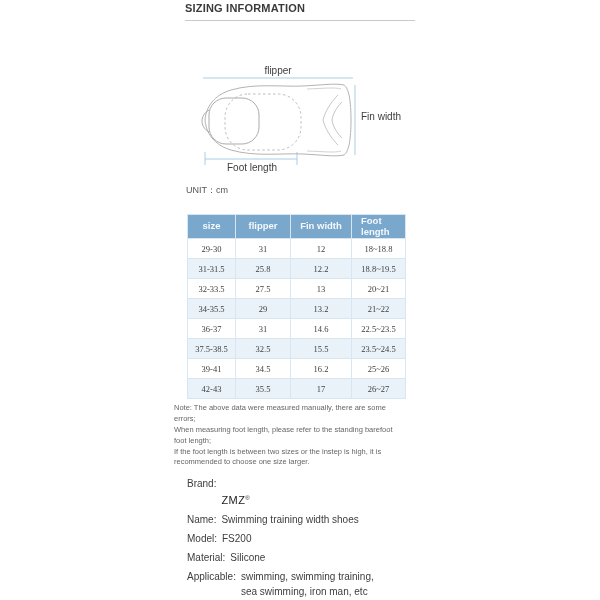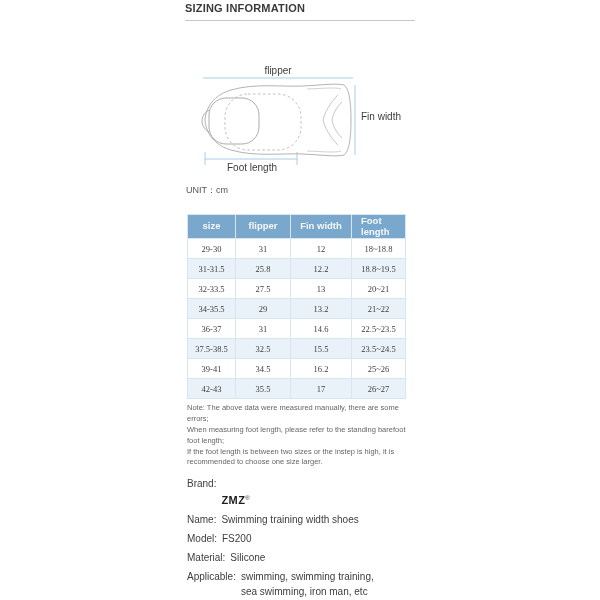--- a/index.html
+++ b/index.html
@@ -34,29 +34,29 @@
     text-align:center;
   }
   .size-table th:last-child { text-align:left; padding-left:9px; }
   .size-table td {
     height:19px; text-align:center; font-size:8.5px; color:#3d3d3d;
     border:1px solid #d8e6f2; padding:0 2px; background:#ffffff;font-family:Liberation Serif, serif;
   }
   .size-table tbody tr:nth-child(even) td { background:#e9f2f9; }
 
   .note {
-    position:absolute; left:187px; top:403px; width:228px;
+    position:absolute; left:174px; top:403px; width:228px;
     font-size:7.5px; color:#666; line-height:1.45; white-space:pre-line;
   }
 
   .product-info { position:absolute; left:187px; top:476px; width:228px; font-size:10px; color:#3d3d3d; }
   .field-row   { display:flex; line-height:15px; margin-bottom:4px; }
   .field-label { margin-right:5px; white-space:nowrap; }
   .field-value { white-space:pre-line; }
-  .brand-logo  { font-weight:700; font-size:11px; letter-spacing:0.4px; color:#1c1c1c; }
+  .brand-logo  { font-weight:400; font-size:11px; letter-spacing:0.4px; color:#1c1c1c; }
   .brand-tm    { font-size:6px; vertical-align:super; color:#1c1c1c; }
 </style>
 </head>
 <body>
 
 <div class="page">
 
   <div class="section-title" id="sizing-title">SIZING INFORMATION</div>
 
   <div class="diagram">

